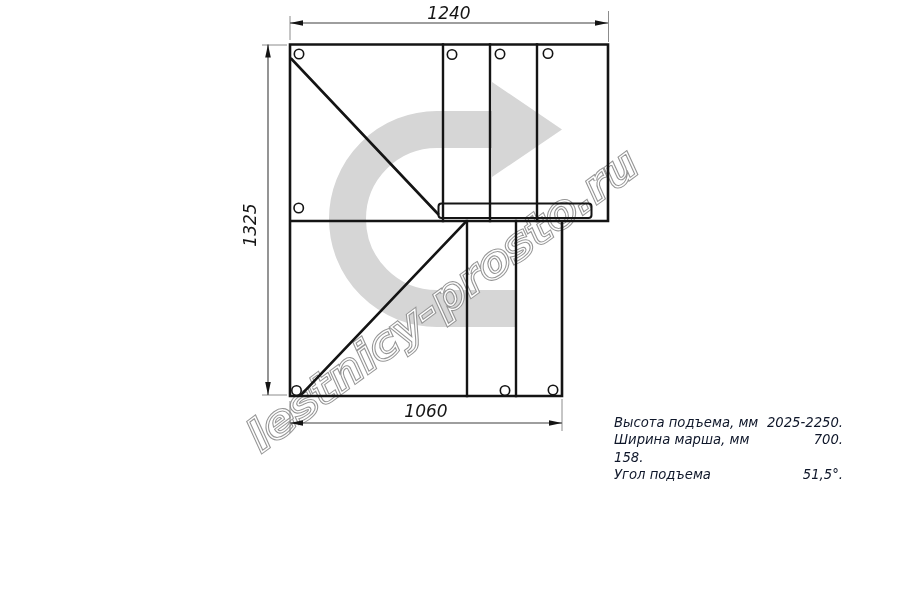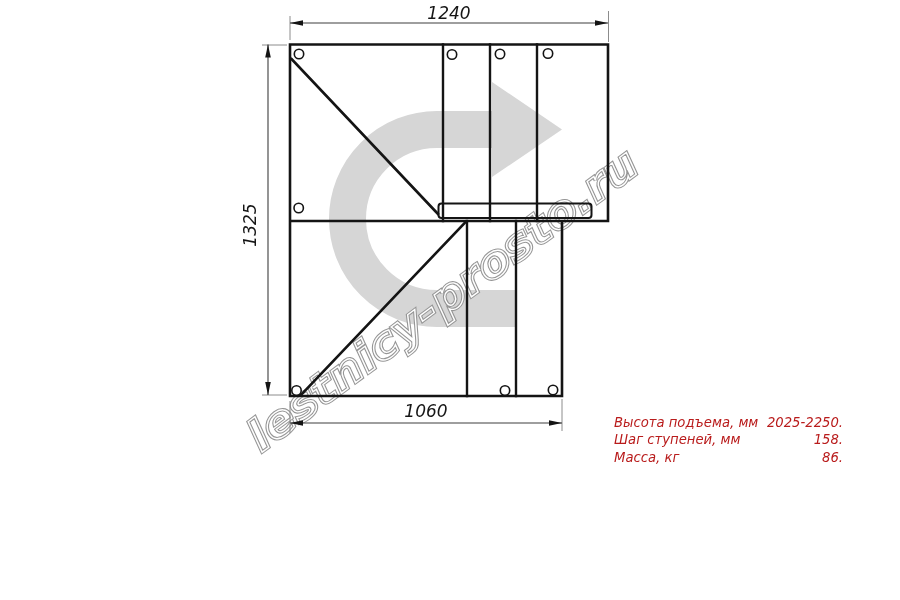--- a/index.html
+++ b/index.html
@@ -11,21 +11,21 @@
   .dim-text{
     font-family:"DejaVu Sans","Liberation Sans",sans-serif;
     font-style:italic;font-size:17px;fill:#161616;
   }
   .wm-text{
     font-family:"DejaVu Sans","Liberation Sans",sans-serif;
     font-style:italic;font-weight:bold;font-size:43px;fill:none;
   }
   .specs{
     position:absolute;left:614px;top:414px;width:229px;
-    font-style:italic;font-size:13.2px;line-height:17.4px;color:#b91c1c;
+    font-style:italic;font-size:13.2px;line-height:17.4px;color:#0f172a;
   }
   .spec-row{display:flex;justify-content:space-between;}
   .spec-row .val{text-align:center;white-space:nowrap;}
   .spec-row .lbl{white-space:nowrap;}
 </style>
 </head>
 <body>
 
 <div class="stage">
 
@@ -85,22 +85,25 @@
       <text class="dim-text" x="426" y="417" text-anchor="middle">1060</text>
     </g>
   </svg>
 
   <div class="specs">
     <div class="spec-row">
       <span class="lbl">Высота подъема, мм</span>
       <span class="val">2025-2250.</span>
     </div>
     <div class="spec-row">
-      <span class="lbl">Шаг ступеней, мм</span>
+      <span class="lbl">Ширина марша, мм</span>
+      <span class="val">700.</span>
+    </div>
+    <div class="spec-row">
       <span class="val">158.</span>
     </div>
     <div class="spec-row">
-      <span class="lbl">Масса, кг</span>
-      <span class="val">86.</span>
+      <span class="lbl">Угол подъема</span>
+      <span class="val">51,5°.</span>
     </div>
   </div>
 
 </div>
 
 </body></html>

